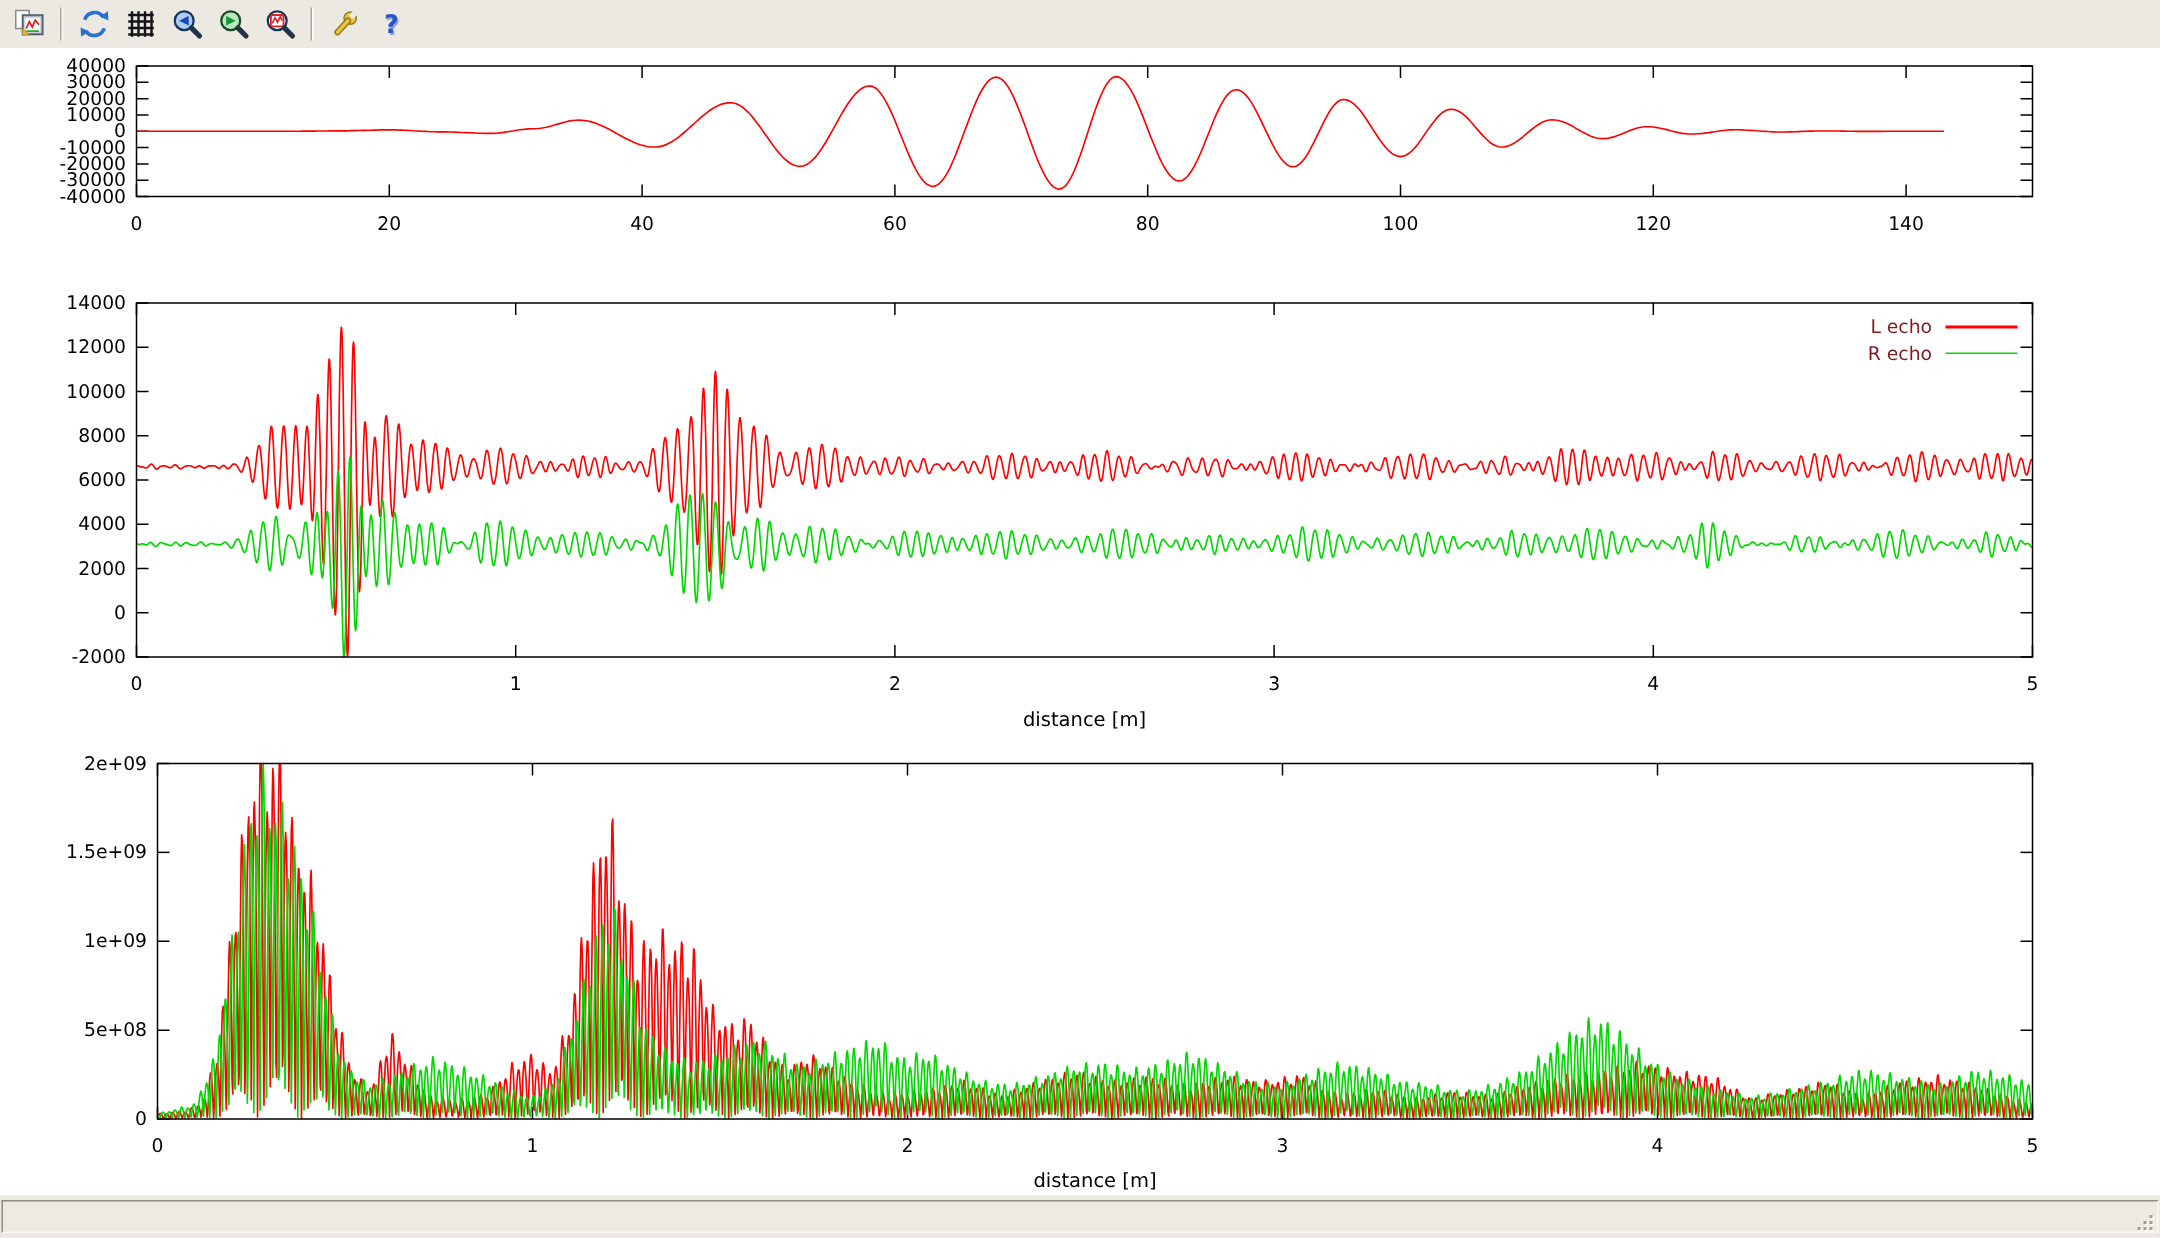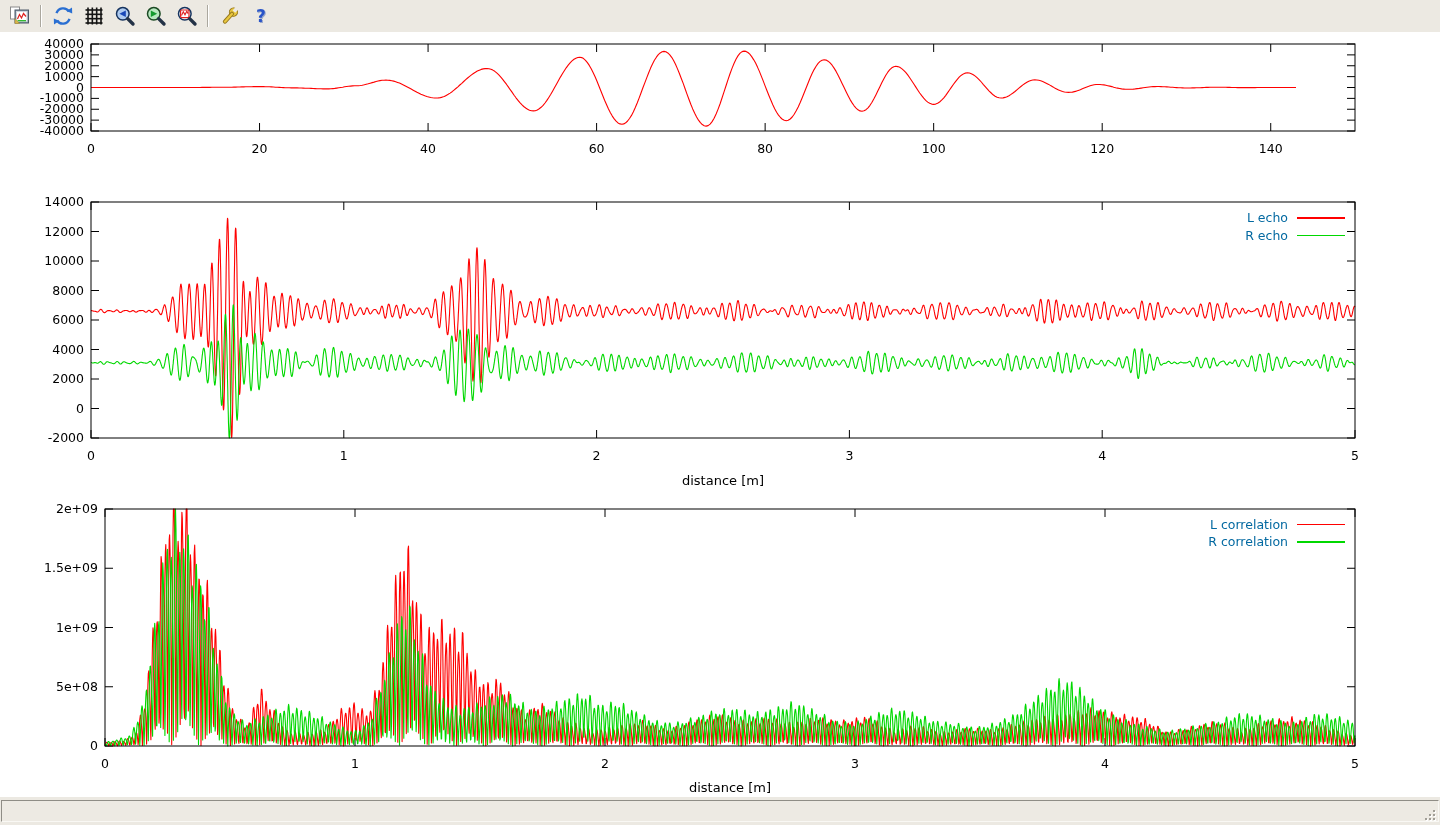--- a/index.html
+++ b/index.html
@@ -25,21 +25,21 @@
   
   #canvas{
     position:absolute;top:32px;left:0;right:0;height:765px;background:#ffffff;
   }
   #plots{position:absolute;top:0;left:0;}
   .axis-xlabel{
     position:absolute;text-align:center;font-size:13px;color:#000;
   }
   .legend{position:absolute;right:95px;display:flex;flex-direction:column;}
   .legend-row{display:flex;align-items:center;justify-content:flex-end;height:17.5px;gap:9px;}
-  .legend-label{font-size:12.5px;color:#0369a1;white-space:nowrap;}
+  .legend-label{font-size:12.5px;color:#7f1d1d;white-space:nowrap;}
   .legend-line{width:48px;height:1.5px;display:inline-block;}
   .tick{font-size:12.5px;fill:#000;}
   
   #statusbar{
     position:absolute;left:0;right:0;bottom:0;height:28px;background:#ece9e2;
   }
   #status-panel{
     position:absolute;left:1px;right:1px;top:3px;bottom:3px;
     background:#edeae3;
     border:1px solid;border-color:#8f8d86 #f9f8f4 #f9f8f4 #8f8d86;
@@ -277,30 +277,20 @@
     <div class="legend-row">
       <span class="legend-label">L echo</span>
       <span class="legend-line" style="background: rgb(255, 0, 0);"></span>
     </div>
     <div class="legend-row">
       <span class="legend-label">R echo</span>
       <span class="legend-line" style="background: rgb(0, 216, 0);"></span>
     </div>
   </div>
 
-  <div class="legend" style="top:483.5px;">
-    <div class="legend-row">
-      <span class="legend-label">L correlation</span>
-      <span class="legend-line" style="background: rgb(255, 0, 0);"></span>
-    </div>
-    <div class="legend-row">
-      <span class="legend-label">R correlation</span>
-      <span class="legend-line" style="background: rgb(0, 216, 0);"></span>
-    </div>
-  </div>
 </div>
 
 <div id="statusbar">
   <div id="status-panel"></div>
   <svg id="resize-grip" width="14" height="14">
     <g>
       <rect x="10" y="2" width="2" height="2" fill="#ffffff"></rect>
         <rect x="9" y="1" width="2" height="2" fill="#a19e96"></rect>
       <rect x="10" y="6" width="2" height="2" fill="#ffffff"></rect>
         <rect x="9" y="5" width="2" height="2" fill="#a19e96"></rect>

